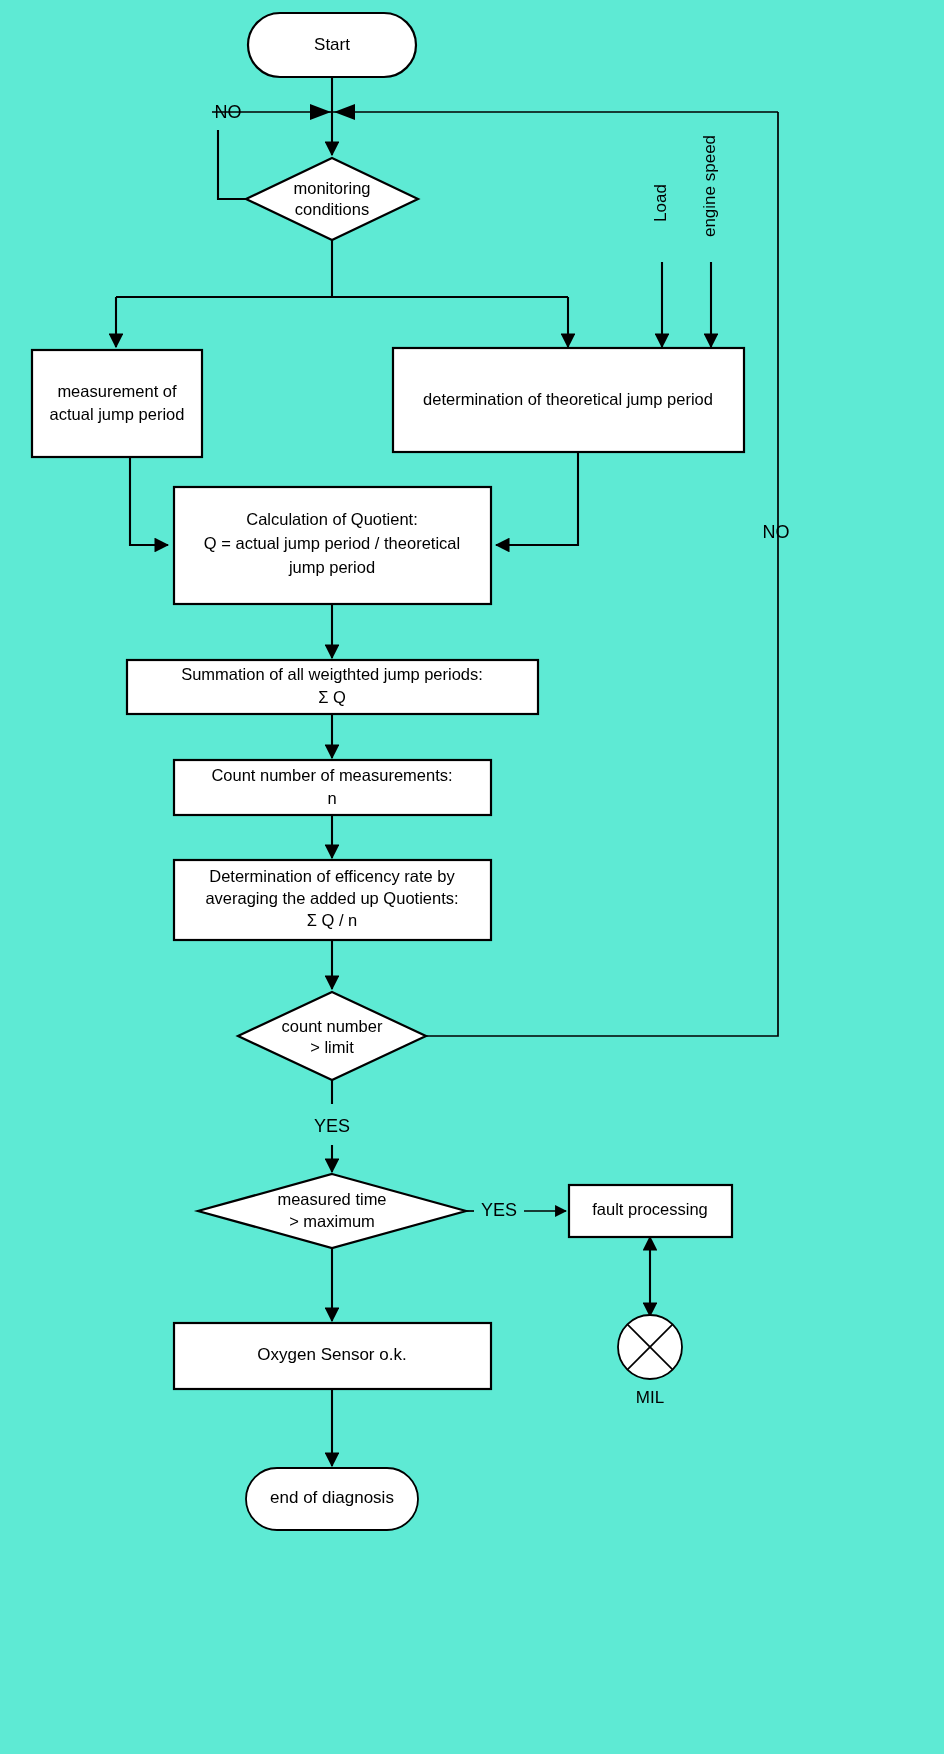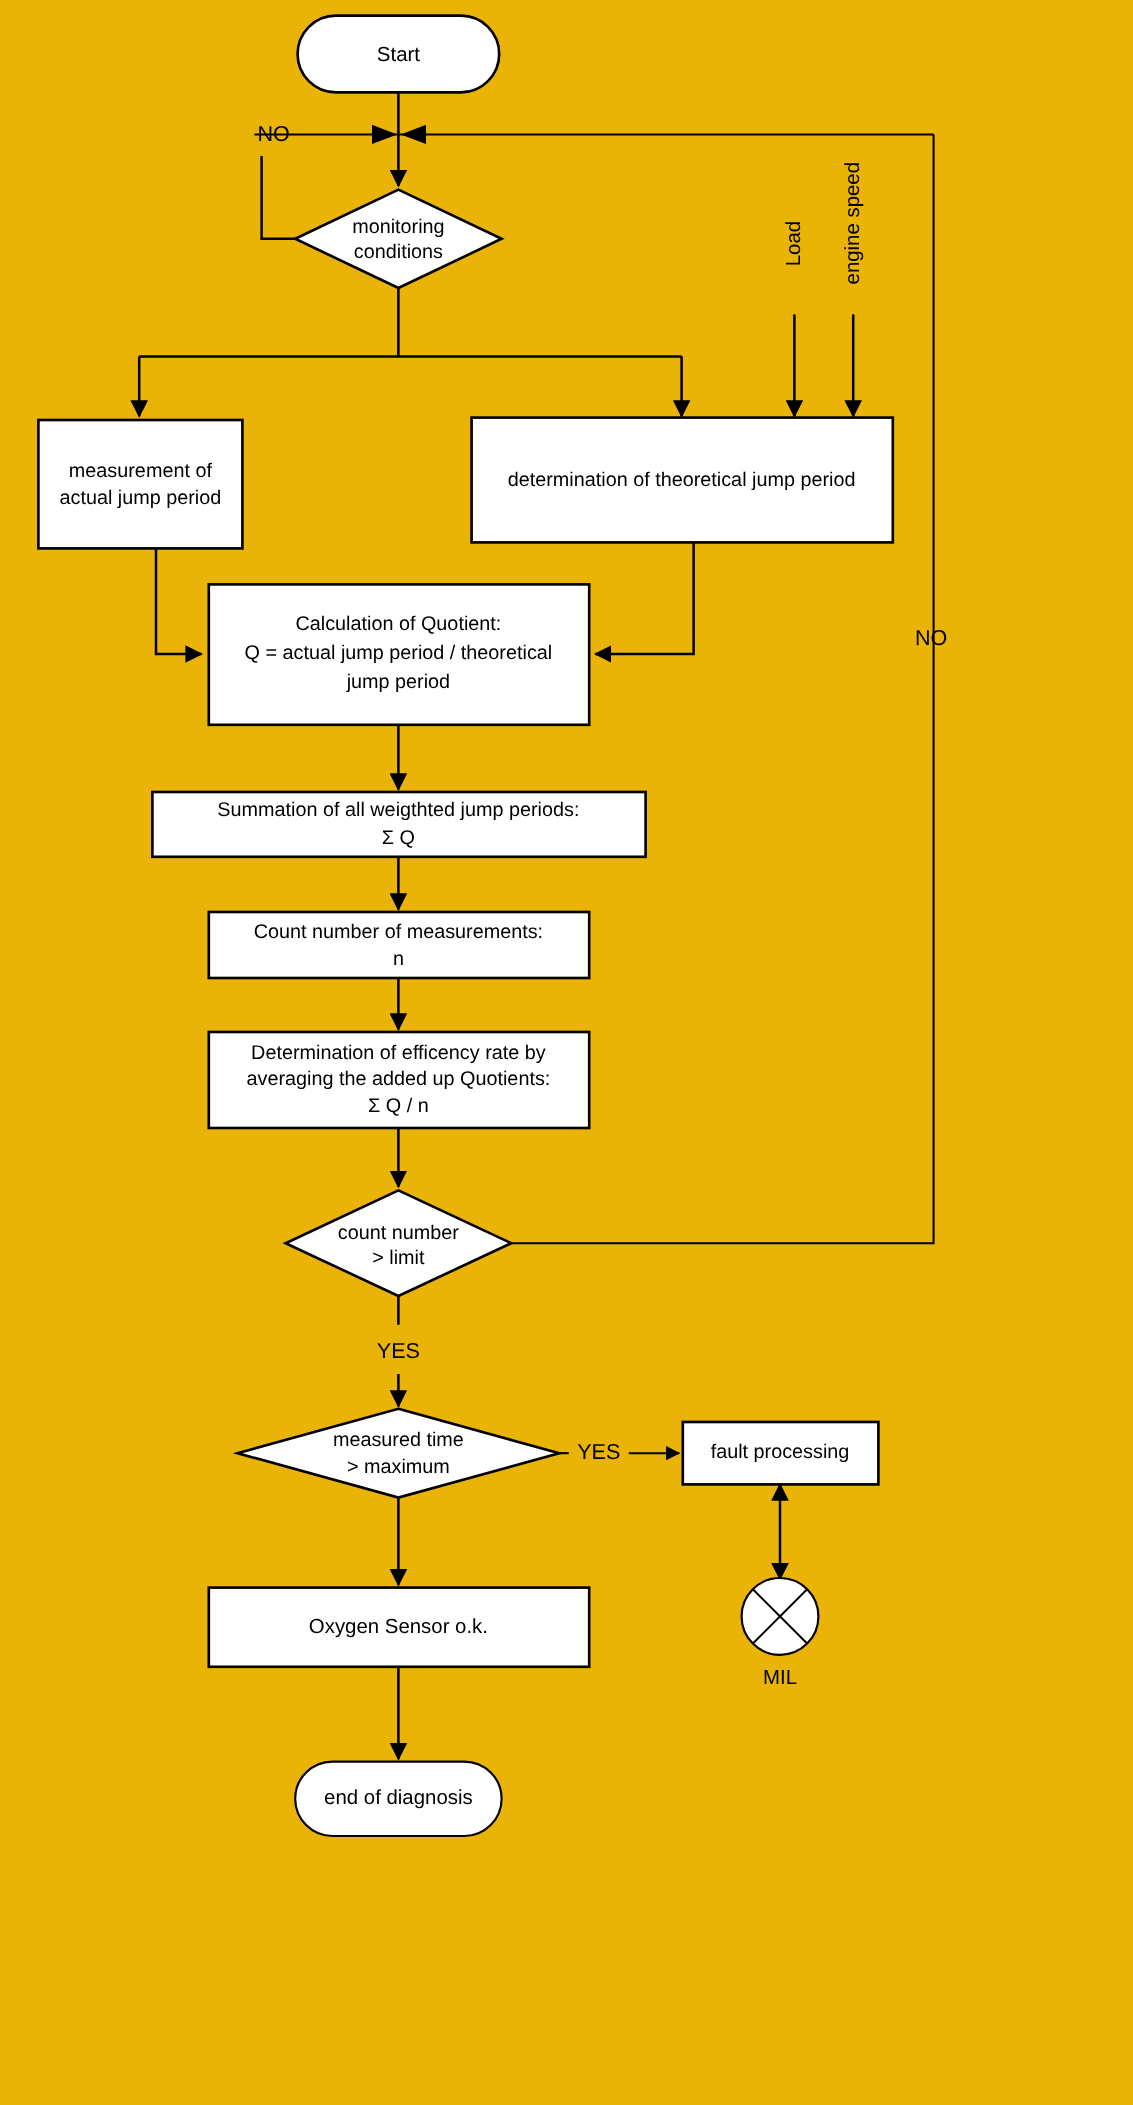--- a/index.html
+++ b/index.html
@@ -10,21 +10,21 @@
   body {
     width: 944px;
     height: 1754px;
     font-family: "Liberation Sans", sans-serif;
     overflow: hidden;
   }
   #flowchart-root {
     position: relative;
     width: 944px;
     height: 1754px;
-    background: #eab308;
+    background: #5eead4;
   }
   svg.chart {
     display: block;
     width: 944px;
     height: 1754px;
   }
   .shape {
     fill: #ffffff;
     stroke: #000000;
     stroke-width: 2.2;

